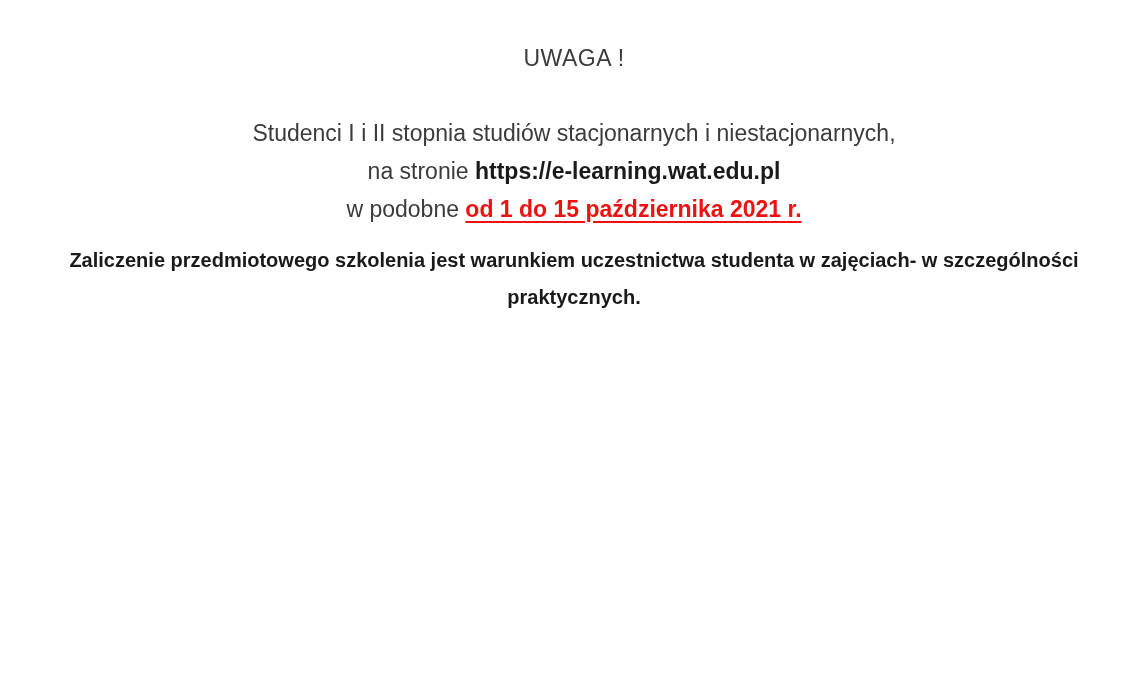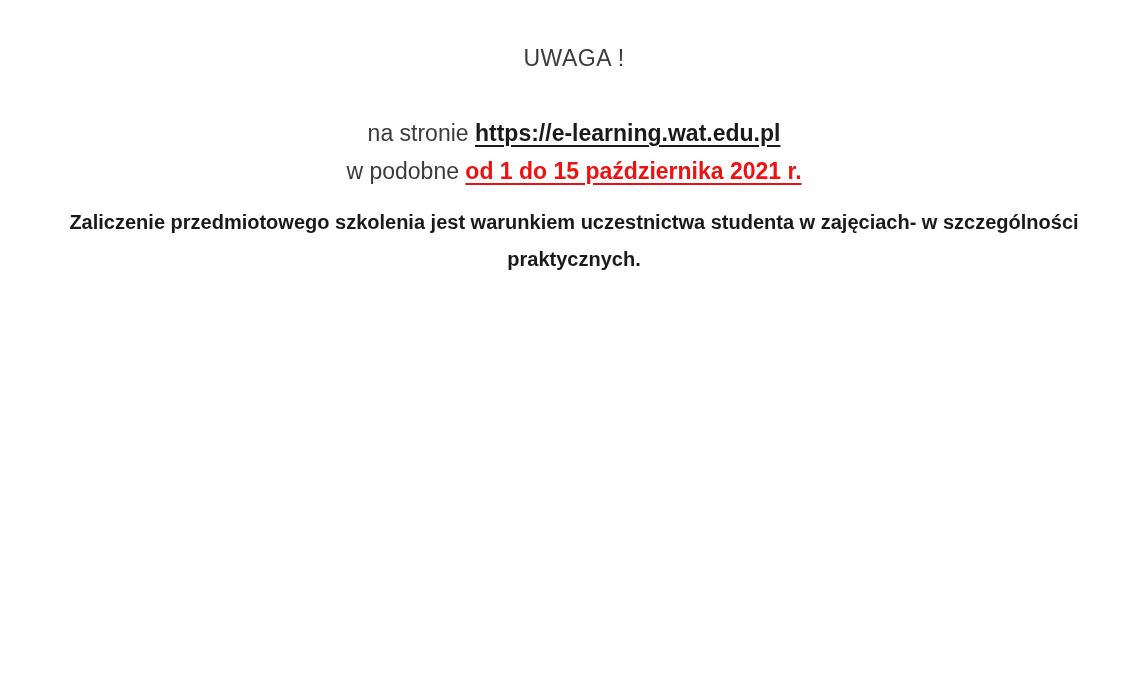--- a/index.html
+++ b/index.html
@@ -34,21 +34,20 @@
     color:var(--text-dark);
   }
   .intro .line{display:block;}
   .highlight{
     color:var(--accent-red);
     font-weight:700;
   }
   .link{
     color:var(--text-black);
     font-weight:700;
-    text-decoration:underline;
     text-underline-offset:4px;
   }
   .deadline{
     color:var(--accent-red);
     font-weight:700;
     text-decoration:underline;
     text-underline-offset:4px;
   }
   .note{
     margin:80px auto 0 auto;
@@ -78,20 +77,21 @@
   }
 </style>
 </head>
 <body>
 
 <div class="page">
 
   <div class="title">UWAGA !</div>
 
   <div class="intro">
+    <span class="line">Studenci I i II stopnia studiów stacjonarnych i niestacjonarnych,</span>
     <span class="line"><span>na stronie </span><span class="link">https://e-learning.wat.edu.pl</span></span>
     <span class="line"><span>w podobne </span><span class="deadline">od 1 do 15 października 2021 r.</span></span>
   </div>
 
 
 
   <div class="requirement">Zaliczenie przedmiotowego szkolenia jest warunkiem uczestnictwa studenta w zajęciach- w szczególności praktycznych.</div>
 
 </div>
 

